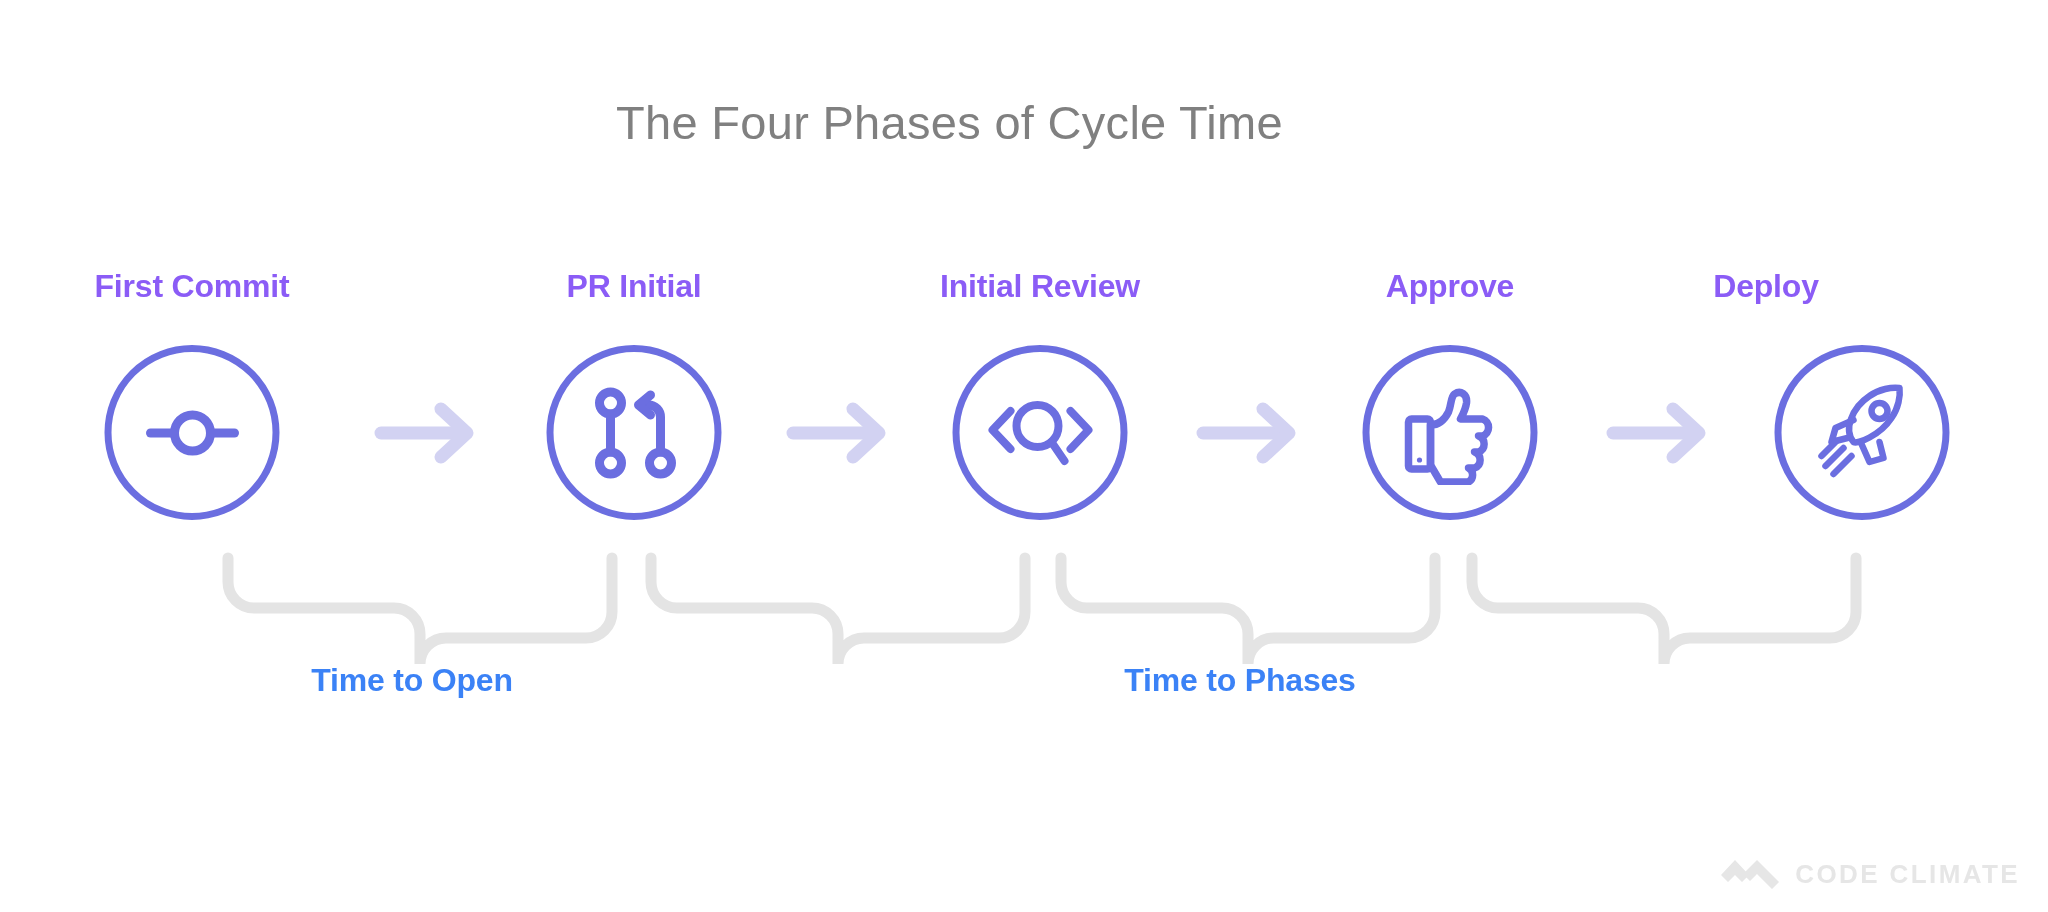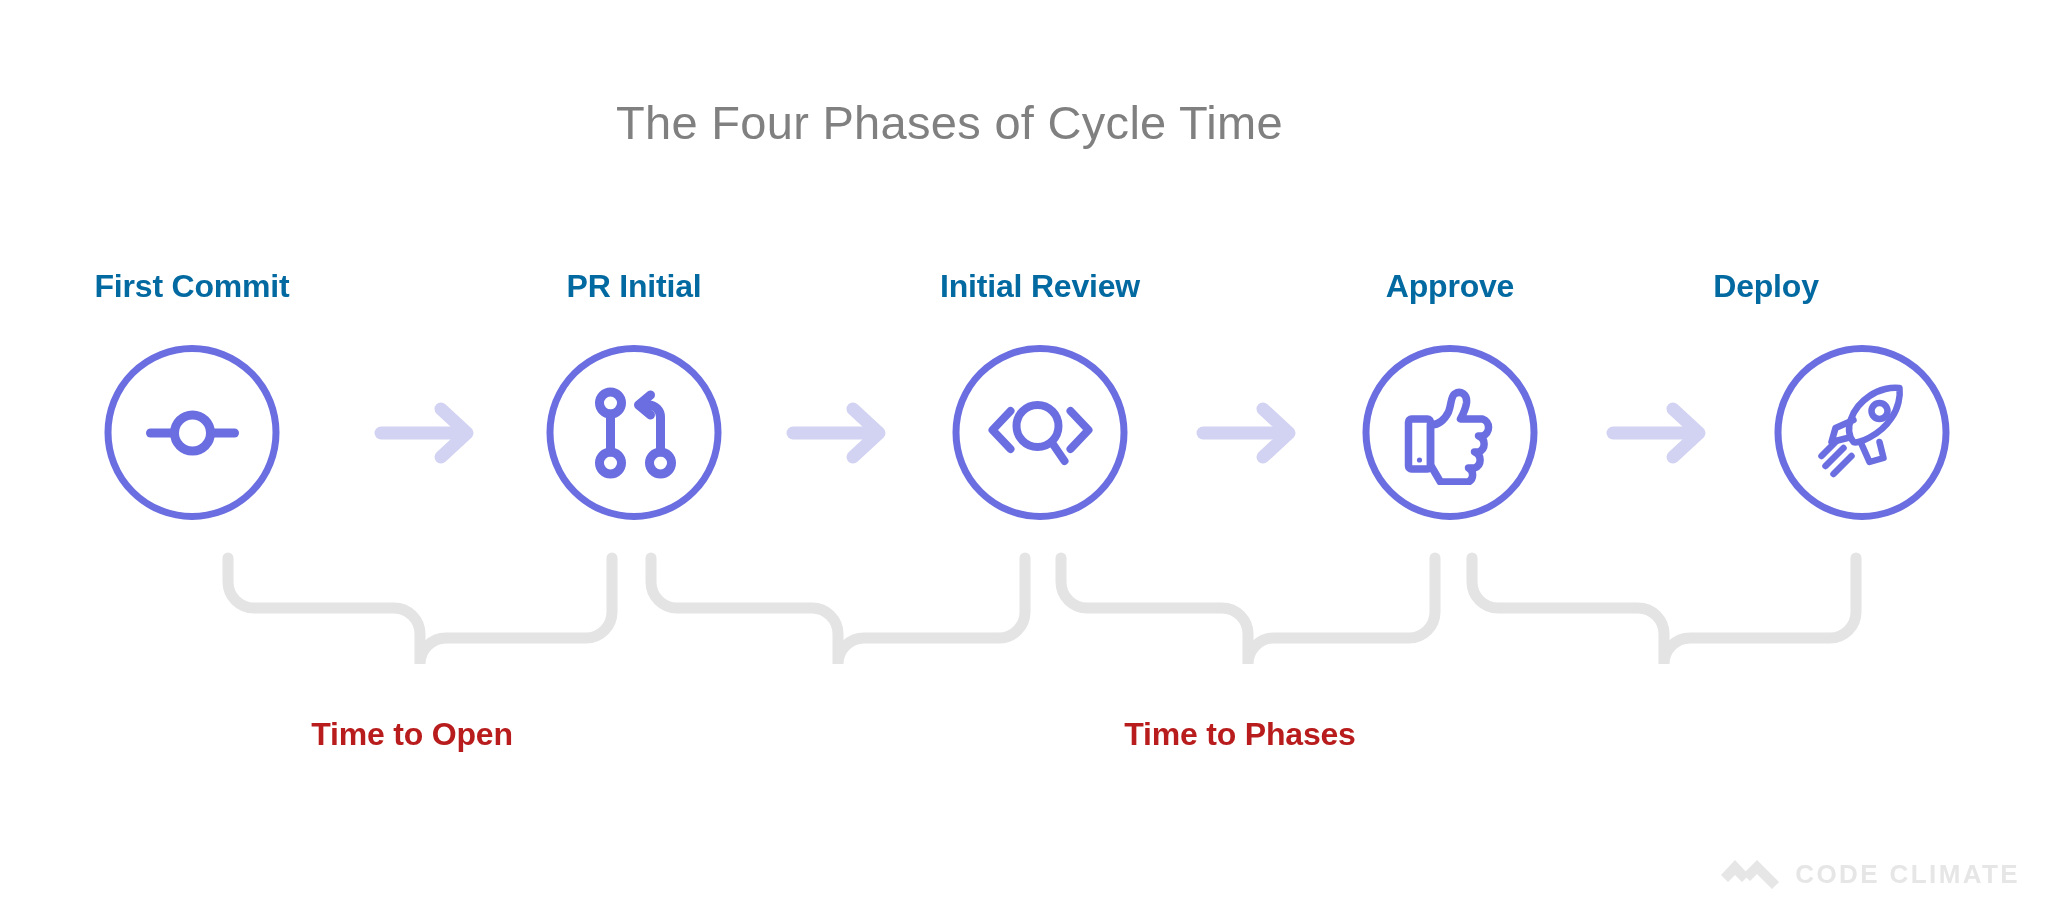--- a/index.html
+++ b/index.html
@@ -35,21 +35,21 @@
     margin-left: 30px;
   }
 
   
   .phase-label {
     position: absolute;
     top: 268px;
     transform: translateX(-50%);
     font-size: 32px;
     font-weight: 700;
-    color: #0369a1;
+    color: #8b5cf6;
     white-space: nowrap;
     text-align: center;
     letter-spacing: -0.2px;
   }
 
   
   .node {
     position: absolute;
     top: 345px;
     width: 175px;
@@ -87,25 +87,25 @@
     position: absolute;
     top: 552px;
     height: 118px;
     transform: translateX(-50%);
   }
   .brace svg { display: block; }
 
   
   .duration-label {
     position: absolute;
-    top: 716px;
+    top: 662px;
     transform: translateX(-50%);
     font-size: 32px;
     font-weight: 700;
-    color: #b91c1c;
+    color: #3b82f6;
     white-space: nowrap;
     letter-spacing: -0.2px;
   }
 
   
   .logo {
     position: absolute;
     right: 28px;
     bottom: 22px;
     display: flex;

